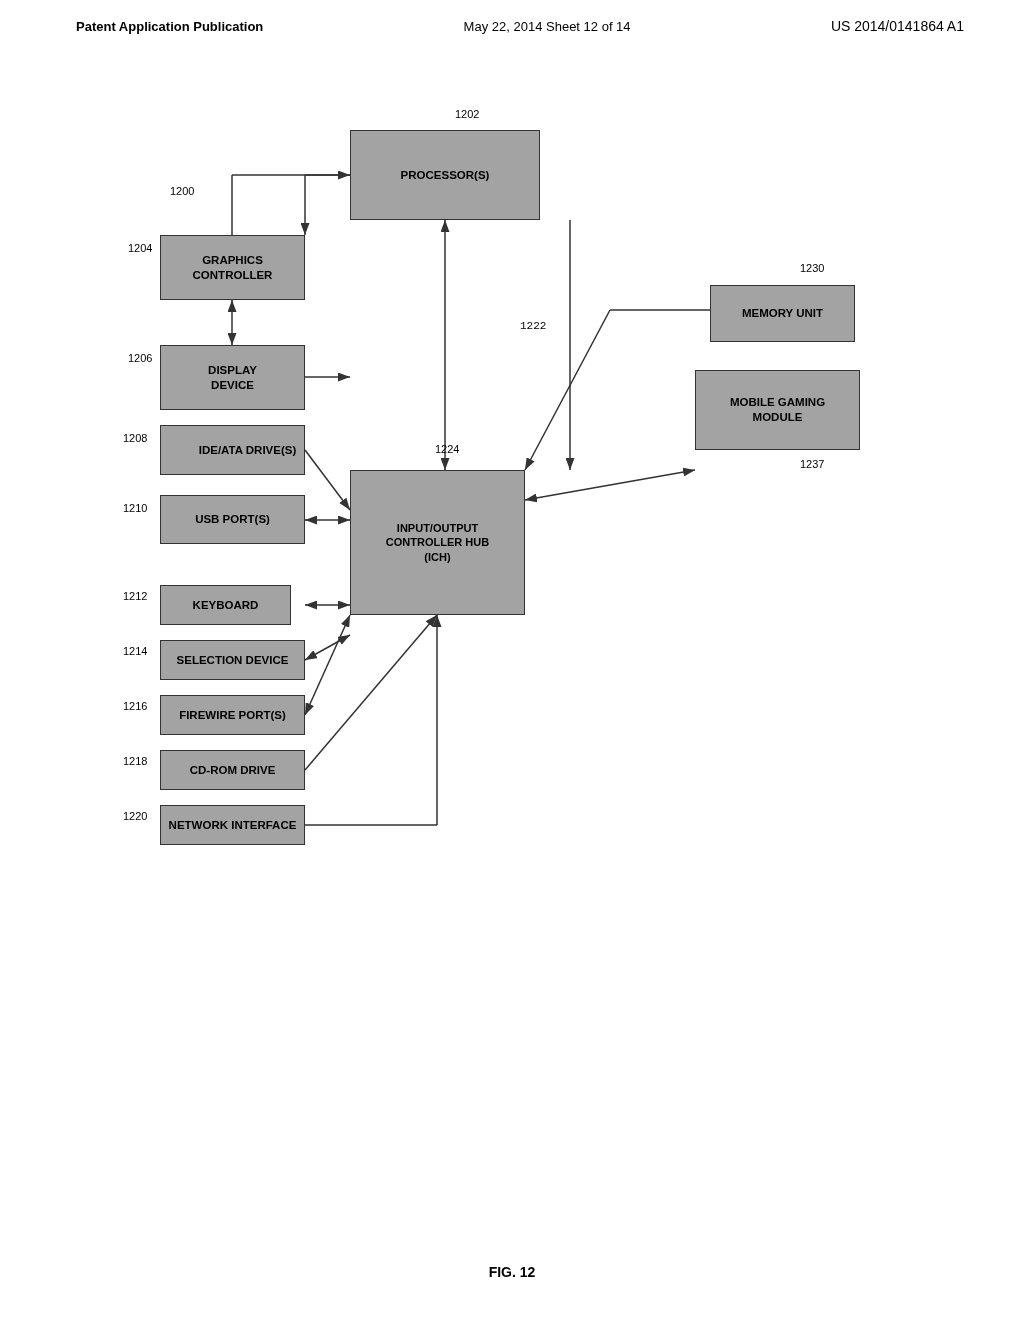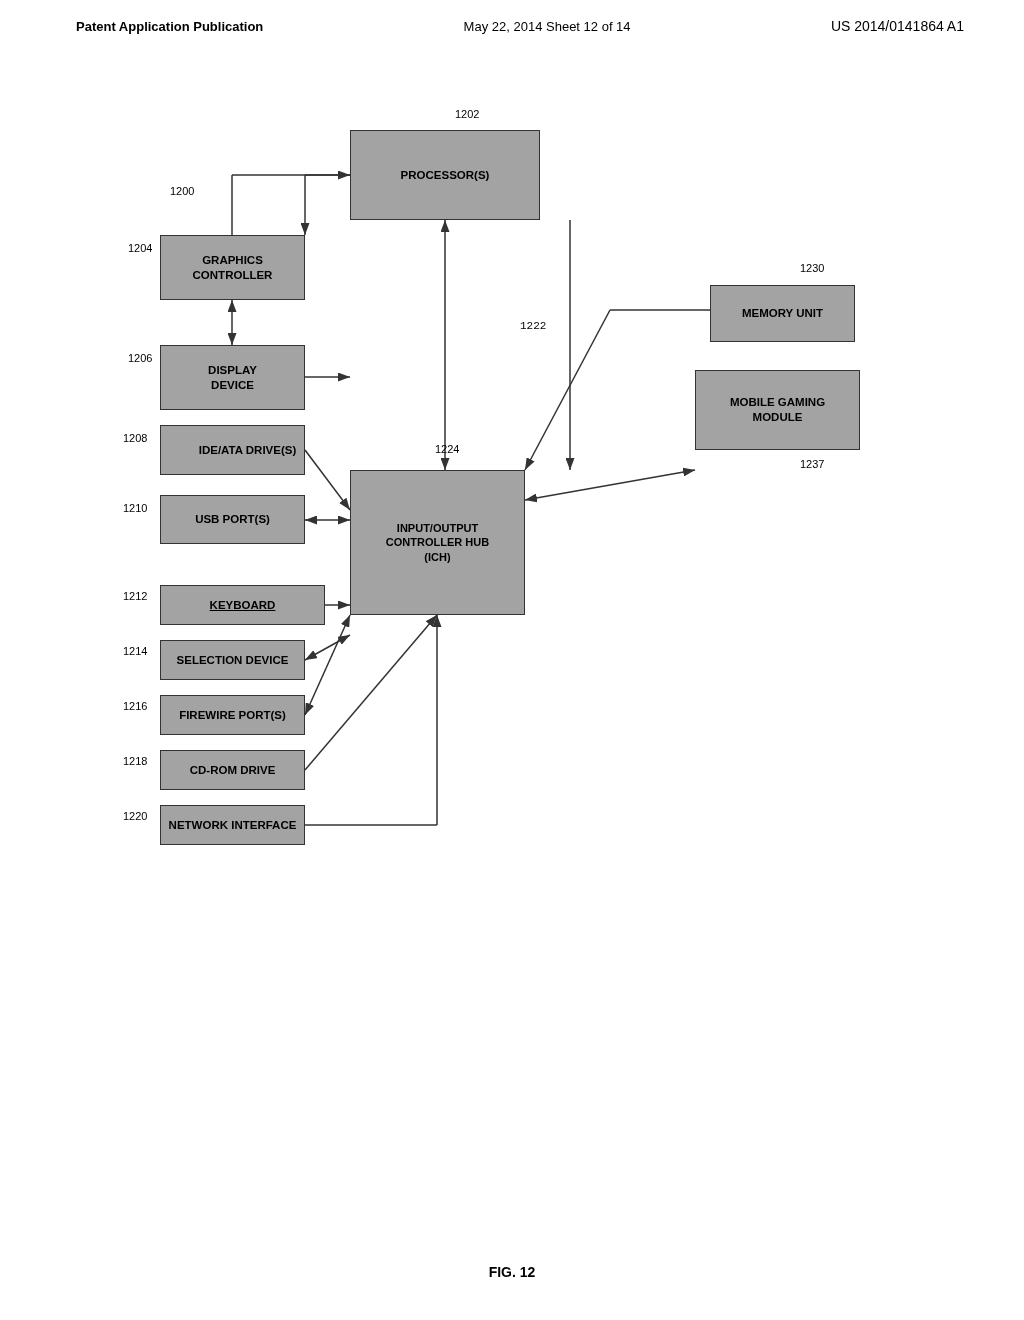--- a/index.html
+++ b/index.html
@@ -188,21 +188,21 @@
     </div>
     <span class="ref-label" style="left:63px; top:422px;text-align:center;">1210</span>
 
     <div class="box" style="left:290px; top:390px; width:175px; height:145px;">
       <span style="white-space:pre; font-size:11px;">INPUT/OUTPUT
 CONTROLLER HUB
 (ICH)</span>
     </div>
     <span class="ref-label" style="left:375px; top:363px;">1224</span>
 
-    <div class="box" style="left:100px; top:505px; width:165px; height:40px;text-decoration:underline;">
+    <div class="box" style="left:100px; top:505px; width:131px; height:40px;">
       <span>KEYBOARD</span>
     </div>
     <span class="ref-label" style="left:63px; top:510px;">1212</span>
 
     <div class="box" style="left:100px; top:560px; width:145px; height:40px;">
       <span>SELECTION DEVICE</span>
     </div>
     <span class="ref-label" style="left:63px; top:565px;">1214</span>
 
     <div class="box" style="left:100px; top:615px; width:145px; height:40px;">

